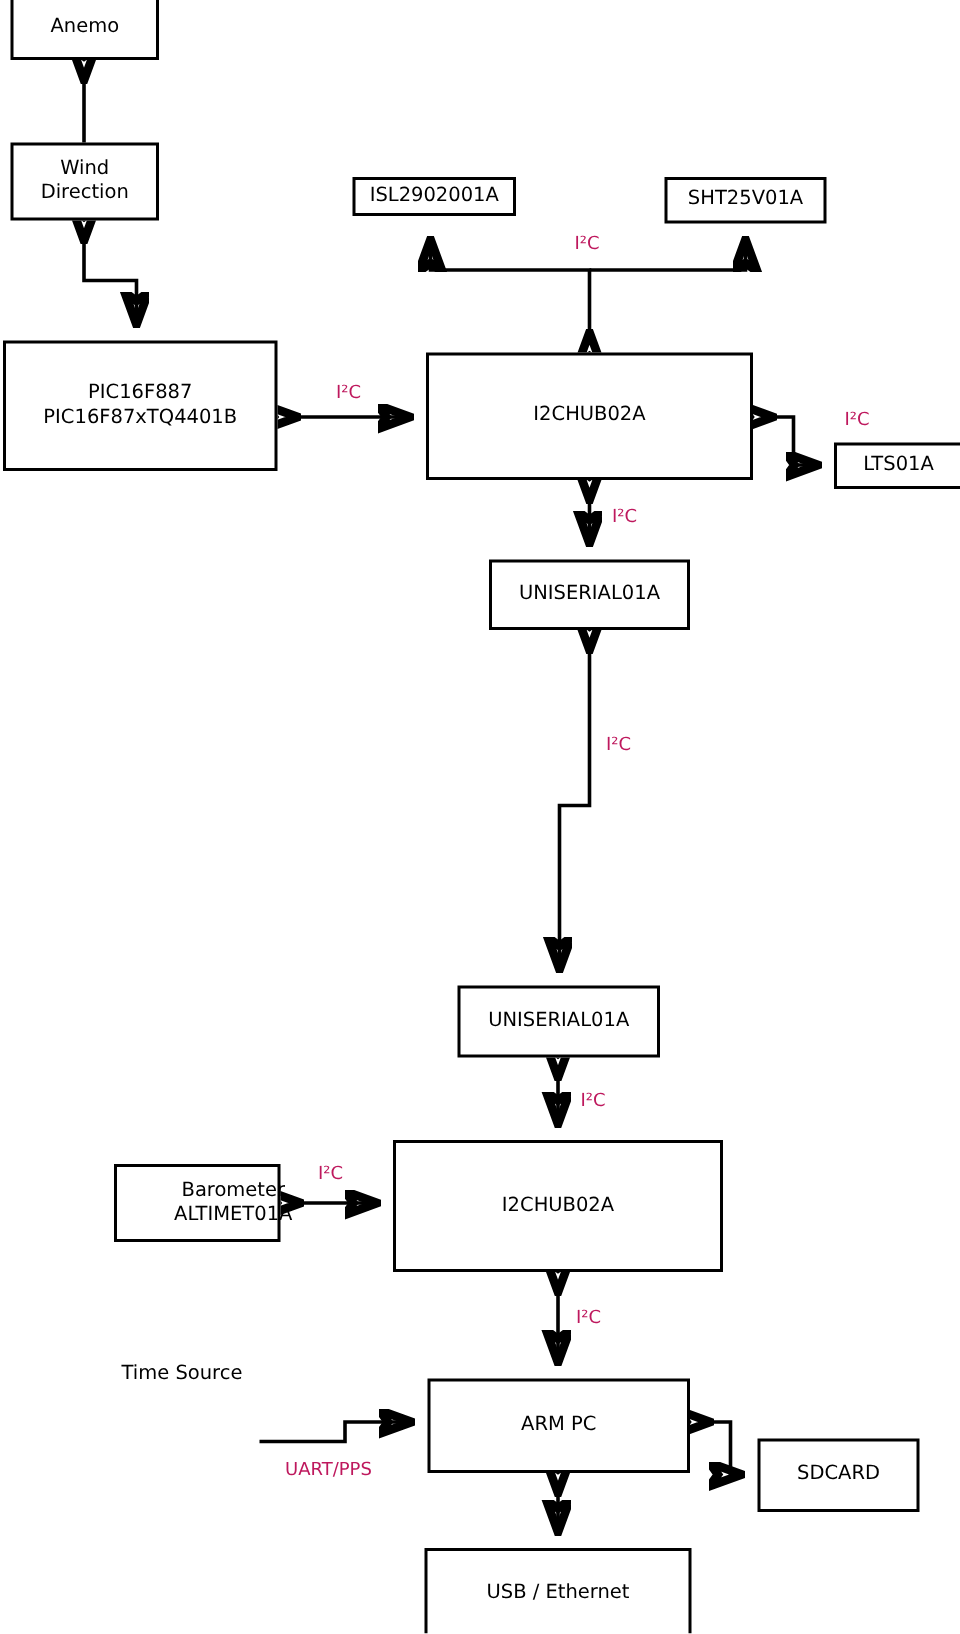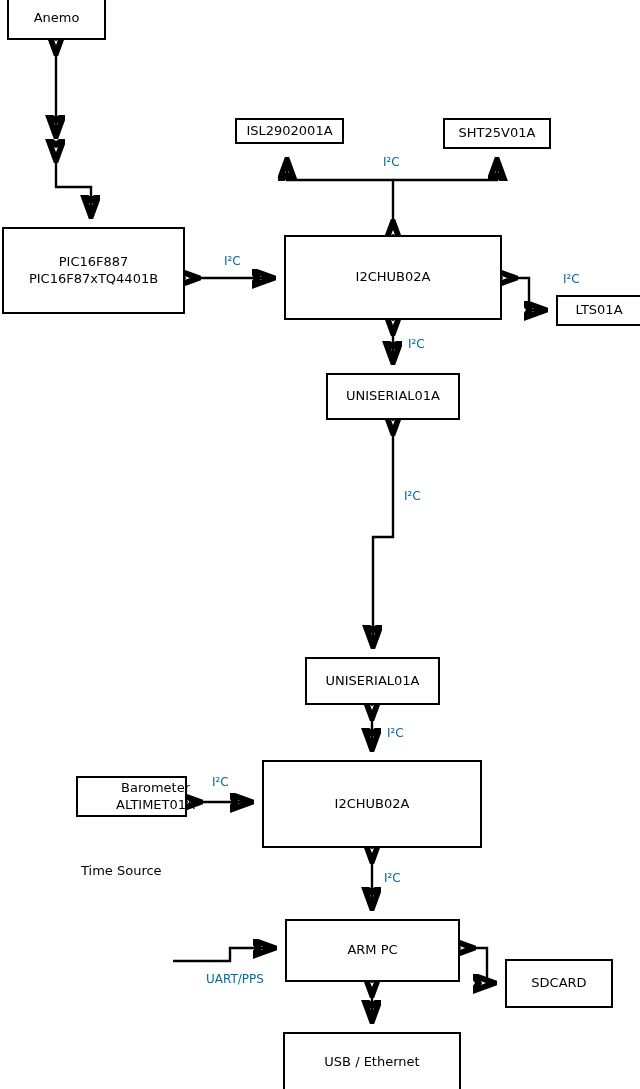--- a/index.html
+++ b/index.html
@@ -28,21 +28,21 @@
     justify-content: center;
     text-align: center;
     color: #000000;
     font-size: 13px;
     line-height: 1.25;
     white-space: pre-line;
     z-index: 3;
   }
   .edge-label {
     position: absolute;
-    color: #0369a1;
+    color: #be185d;
     font-size: 12px;
     white-space: nowrap;
     z-index: 4;
     background: transparent;
   }
   .free-label {
     position: absolute;
     color: #000000;
     font-size: 13px;
     white-space: nowrap;
@@ -98,39 +98,41 @@
 
     <path d="M173,961 L230,961 L230,948 L273,948" marker-end="url(#arrow)"></path>
 
     <path d="M472,948 L487,948 L487,983 L493,983" marker-start="url(#arrow)" marker-end="url(#arrow)"></path>
 
     <line x1="372" y1="994" x2="372" y2="1020" marker-start="url(#arrow)" marker-end="url(#arrow)"></line>
   </svg>
 
   <div class="node" style="left:7px; top:-4px; width:99px; height:44px;">Anemo</div>
 
+  <div class="node" style="left:7px; top:95px; width:99px; height:52px;">Wind
+Direction</div>
 
   <div class="node" style="left:2px; top:227px; width:183px; height:87px;">PIC16F887
 PIC16F87xTQ4401B</div>
 
   <div class="node" style="left:235px; top:118px; width:109px; height:26px;">ISL2902001A</div>
 
   <div class="node" style="left:443px; top:118px; width:108px; height:31px;">SHT25V01A</div>
 
   <div class="node" style="left:284px; top:235px; width:218px; height:85px;">I2CHUB02A</div>
 
   <div class="node" style="left:556px; top:295px; width:86px; height:31px;">LTS01A</div>
 
   <div class="node" style="left:326px; top:373px; width:134px; height:47px;">UNISERIAL01A</div>
 
   <div class="node" style="left:305px; top:657px; width:135px; height:48px;">UNISERIAL01A</div>
 
   <div class="node" style="left:262px; top:760px; width:220px; height:88px;">I2CHUB02A</div>
 
-  <div class="node" style="left:76px; top:776px; width:111px; height:41px;padding-left:48px;">Barometer
+  <div class="node" style="left:76px; top:776px; width:111px; height:52px;padding-left:48px;">Barometer
 ALTIMET01A</div>
 
 
   <div class="node" style="left:285px; top:919px; width:175px; height:63px;">ARM PC</div>
 
   <div class="node" style="left:505px; top:959px; width:108px; height:49px;">SDCARD</div>
 
   <div class="node" style="left:283px; top:1032px; width:178px; height:60px;">USB / Ethernet</div>
 
   <div class="edge-label" style="left:383px; top:155px;">I²C</div>
@@ -142,17 +144,17 @@
   <div class="edge-label" style="left:408px; top:337px;">I²C</div>
 
   <div class="edge-label" style="left:404px; top:489px;">I²C</div>
 
   <div class="edge-label" style="left:387px; top:726px;">I²C</div>
 
   <div class="edge-label" style="left:212px; top:775px;">I²C</div>
 
   <div class="edge-label" style="left:384px; top:871px;">I²C</div>
 
-  <div class="edge-label" style="left:206px; top:972px;">UART/PPS</div>
+  <div class="edge-label" style="left:190px; top:972px;">UART/PPS</div>
 
-  <div class="free-label" style="left:81px; top:863px;text-align:center;">Time Source</div>
+  <div class="free-label" style="left:81px; top:908px;text-align:center;">Time Source</div>
 
 </div>
 
 </body></html>

